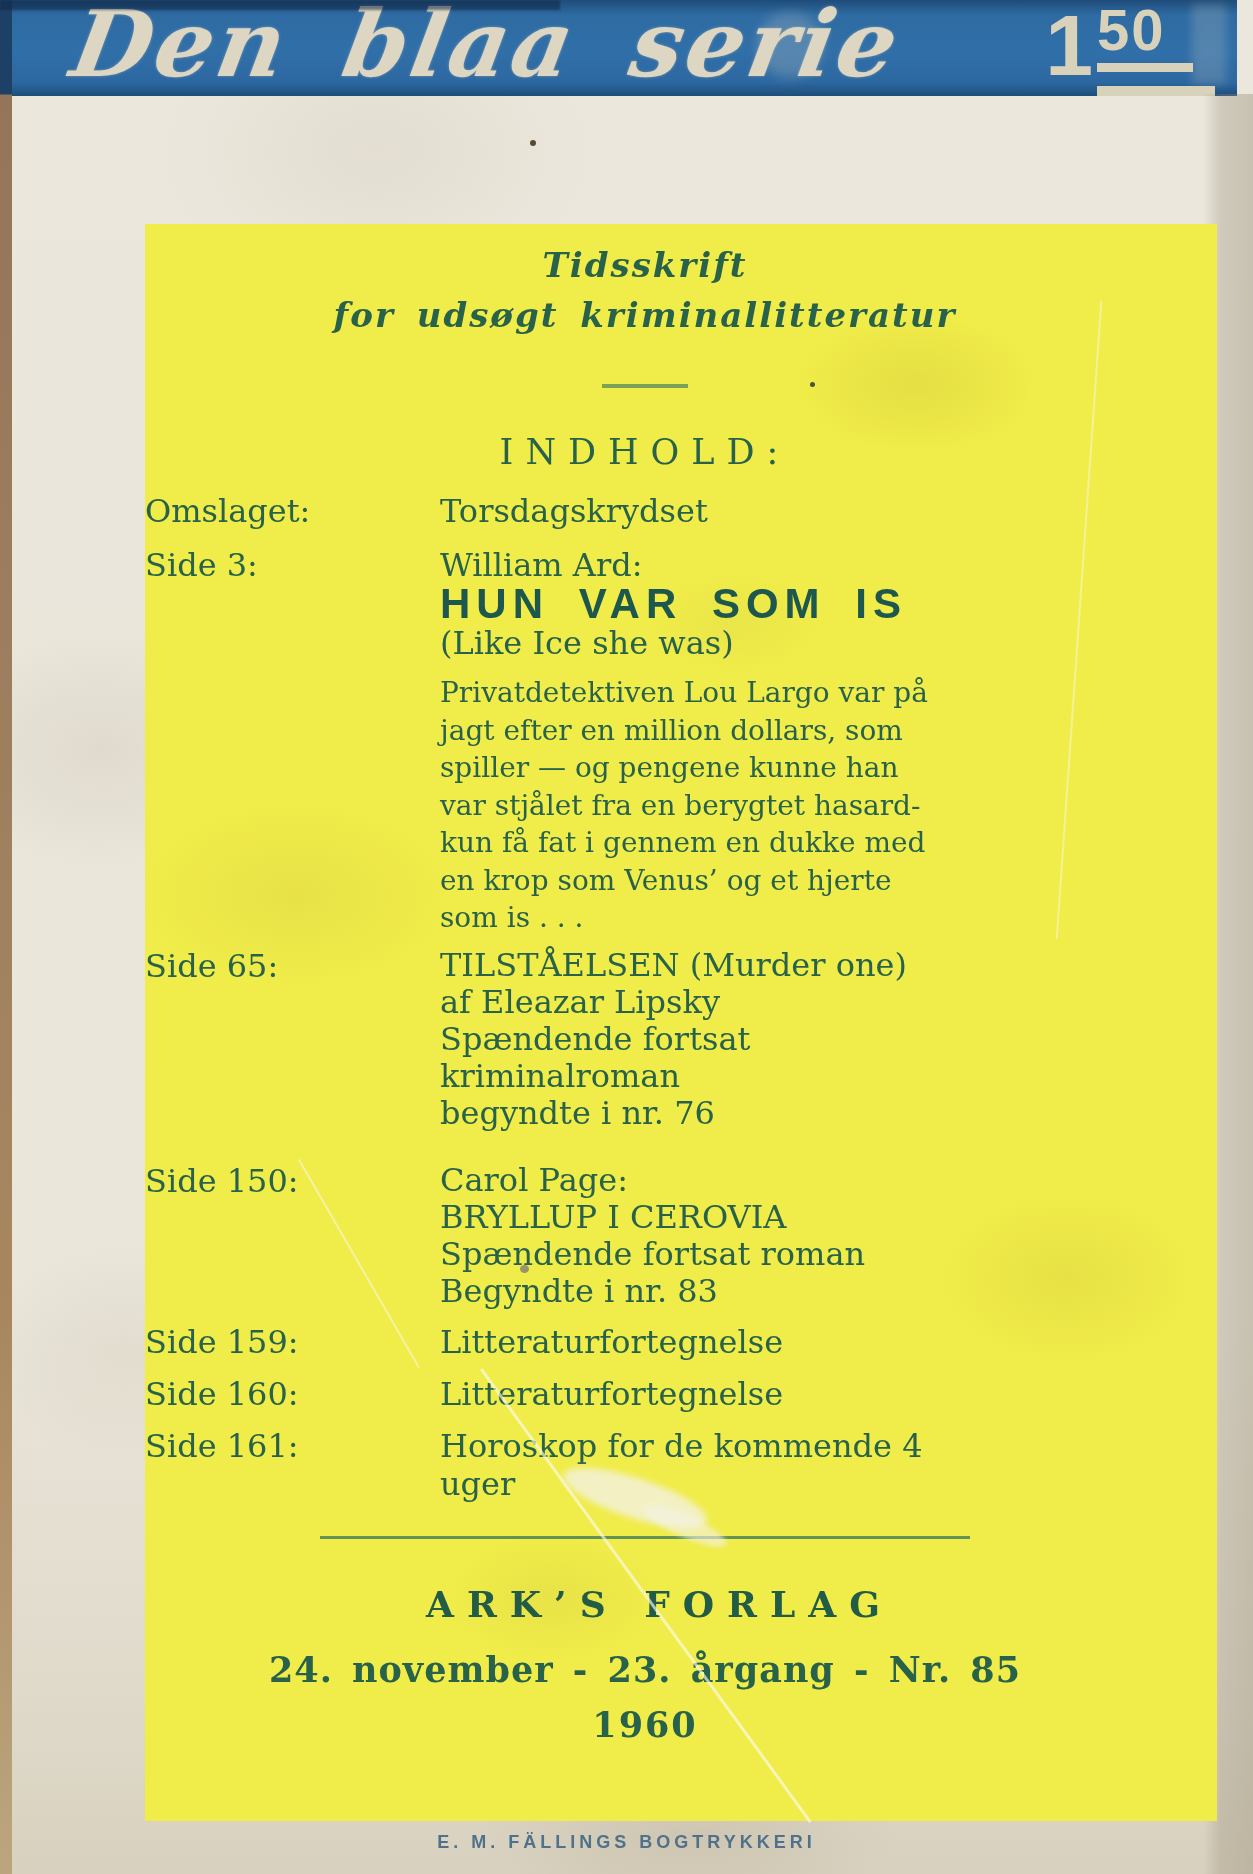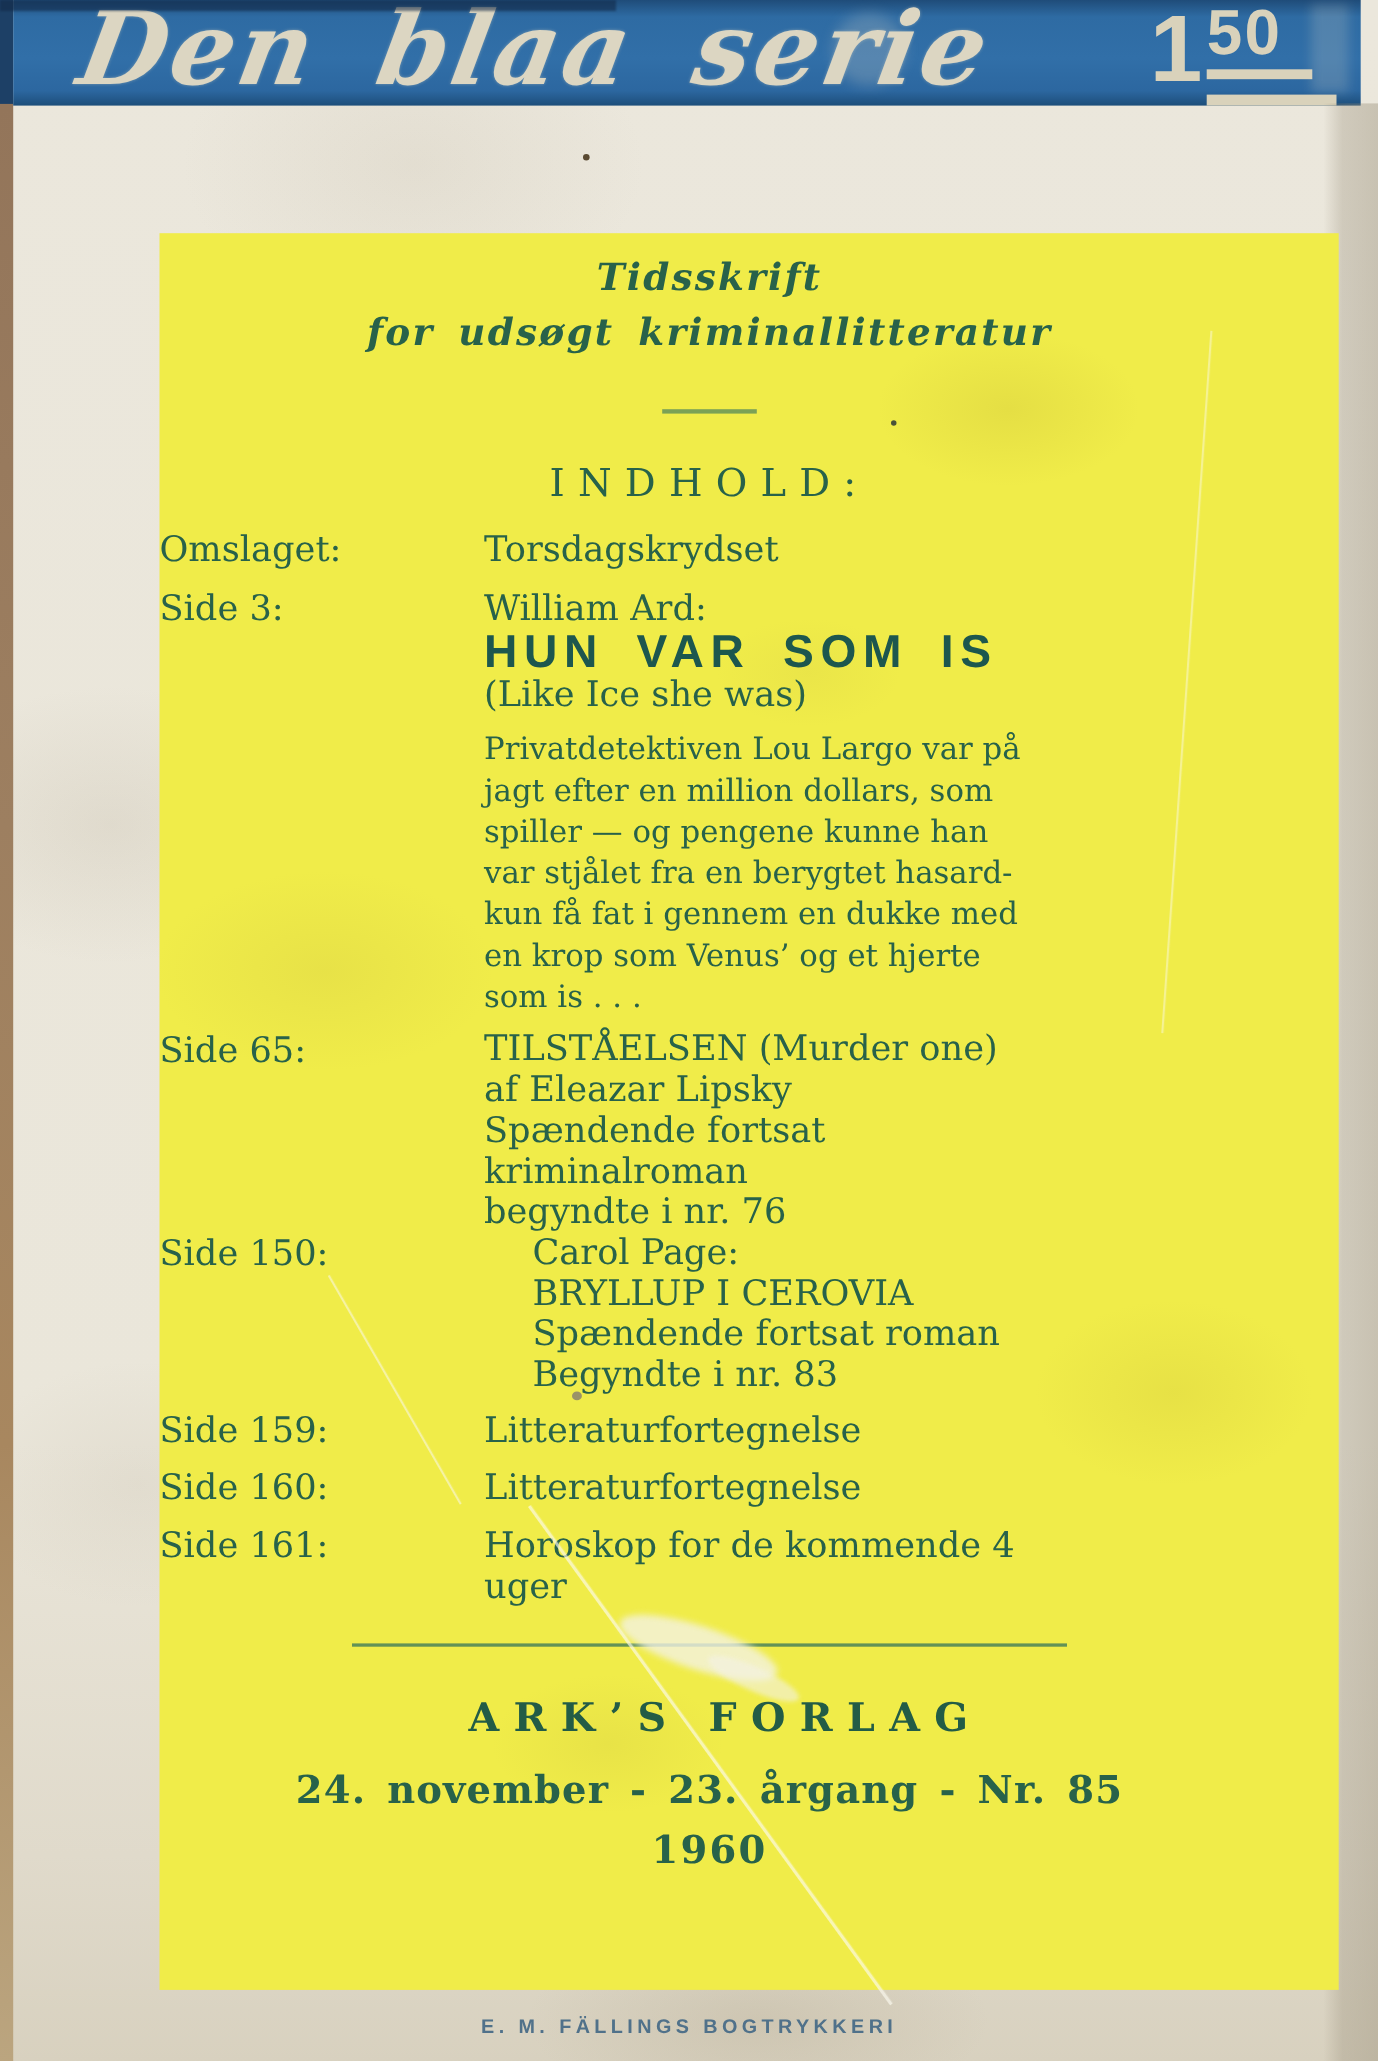--- a/index.html
+++ b/index.html
@@ -31,39 +31,39 @@
     font-family:"Liberation Sans",sans-serif;font-weight:700;}
   .price-whole{font-size:86px;line-height:86px;}
   .price-frac{display:flex;flex-direction:column;align-items:flex-start;margin-left:4px;text-align:right;}
   .price-cents{font-size:58px;line-height:56px;letter-spacing:2px;}
   .price-bar1{width:96px;height:9px;background:#d9d2bb;margin-top:5px;}
   .price-bar2{width:118px;height:10px;background:#d9d2bb;margin-top:14px;}
   
   .right-shade{position:absolute;left:1203px;top:94px;width:50px;height:1780px;
     background:linear-gradient(90deg,rgba(140,130,110,0) 0%,rgba(145,135,114,.30) 35%,rgba(152,142,120,.42) 100%);}
   
-  .panel{position:absolute;left:145px;top:212px;width:1072px;height:1597px;color:#28624a;
+  .panel{position:absolute;left:145px;top:224px;width:1072px;height:1597px;color:#28624a;
     background:
       radial-gradient(ellipse 170px 100px at 72% 10%, rgba(200,188,55,.28), transparent 70%),
       radial-gradient(ellipse 220px 130px at 14% 42%, rgba(205,194,66,.24), transparent 70%),
       radial-gradient(ellipse 180px 120px at 86% 66%, rgba(203,191,58,.24), transparent 70%),
       radial-gradient(ellipse 150px 90px at 38% 86%, rgba(200,190,62,.20), transparent 70%),
       radial-gradient(ellipse 120px 70px at 55% 25%, rgba(208,198,70,.18), transparent 70%),
       #f0ec49;}
   .panel-inner{padding:16px 72px 0 0;}
   .sub1,.sub2{font-style:italic;font-weight:600;font-size:34px;line-height:50px;text-align:center;letter-spacing:2px;word-spacing:8px;}
   .dash{width:86px;height:4px;background:#49815d;opacity:.7;margin:44px auto 0 auto;}
   .schedule{margin-top:20px;text-align:center;font-weight:600;font-size:36px;line-height:48px;letter-spacing:2px;word-spacing:6px;}
   .indhold{margin-top:41px;text-align:center;font-weight:400;font-size:35px;line-height:46px;letter-spacing:12px;}
   
   .toc{margin-top:17px;font-size:32px;line-height:38px;}
   .toc-row{display:flex;align-items:flex-start;}
   .toc-label{flex:0 0 280px;text-align:left;white-space:nowrap;}
   .toc-content{padding-left:15px;max-width:560px;}
-  .r1{margin-top:16px;} .r2{margin-top:10px;} .r3{margin-top:0;gap:44px;}
+  .r1{margin-top:16px;} .r2{margin-top:10px;} .r3{margin-top:30px;}
   .r4{margin-top:13px;} .r5{margin-top:14px;} .r6{margin-top:14px;}
   .title-line{font-family:"Liberation Sans",sans-serif;font-weight:700;font-size:42px;line-height:40px;
     color:#1d574e;letter-spacing:6px;word-spacing:12px;white-space:nowrap;}
   .para{margin-top:12px;line-height:37.5px;font-size:28px;}
   .para div{white-space:nowrap;}
   .small-lh div{line-height:37px;}
   
   .rule{margin:33px 0 0 175px;width:650px;height:3px;background:#3f7c5a;opacity:.8;}
   .publisher{margin-top:42px;text-align:center;font-weight:700;font-size:36px;line-height:46px;letter-spacing:13px;color:#235c46;padding-left:29px;}
   .issue{margin-top:21px;text-align:center;font-weight:600;font-size:35px;line-height:44px;letter-spacing:1px;word-spacing:6px;}

